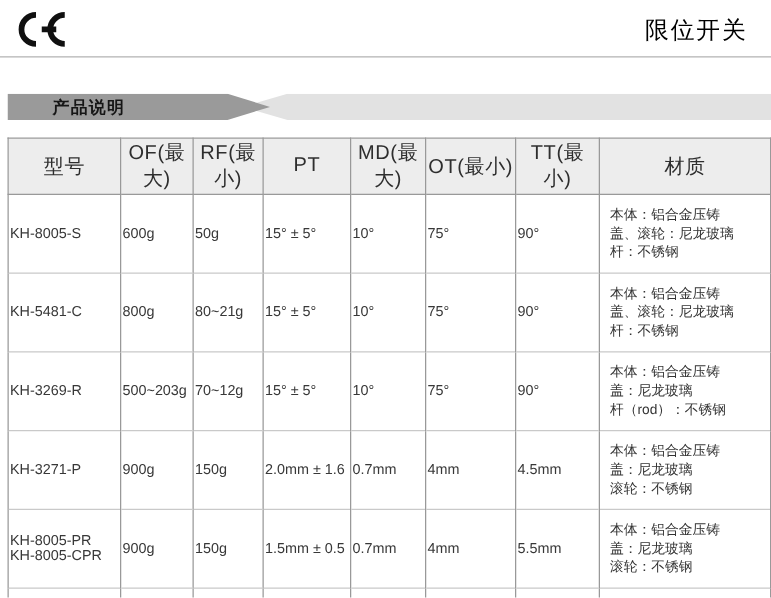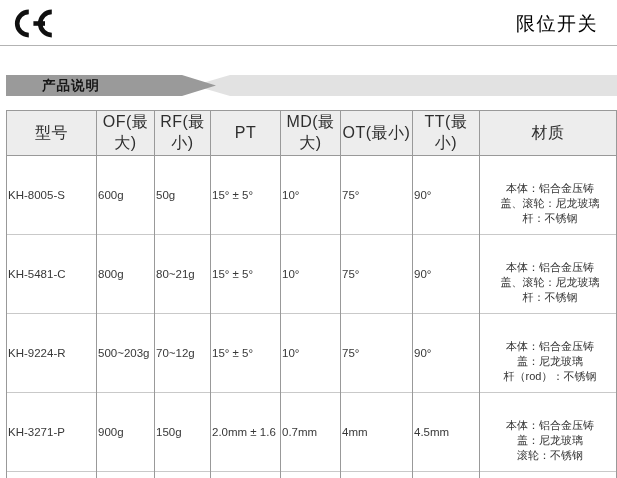--- a/index.html
+++ b/index.html
@@ -43,21 +43,21 @@
     letter-spacing:0.5px;
   }
   table.spec td {
     border-left:1px solid var(--grid-dark,#999);
     border-right:1px solid var(--grid-dark,#999);
     border-top:1px solid var(--grid-light,#c9c9c9);
     height:54px; text-align:left; vertical-align:middle;
     font-size:11.5px; color:#383838; white-space:pre-line;
   }
   table.spec td.material-cell {
-    text-align:center; padding:20px 4px 4px 8px;
+    text-align:left; padding:4px 4px 4px 8px;
     font-size:11px; line-height:15px; color:#333;
   }
 </style>
 </head>
 <body>
 
 <div class="topbar">
   <span class="ce-logo">
     <svg width="50" height="33" viewBox="0 0 50 33" aria-hidden="true">
       <g fill="none" stroke="#101010" stroke-width="4.6">
@@ -121,21 +121,21 @@
         <td>80~21g</td>
         <td>15° ± 5°</td>
         <td>10°</td>
         <td>75°</td>
         <td>90°</td>
         <td class="material-cell">本体：铝合金压铸
 盖、滚轮：尼龙玻璃
 杆：不锈钢</td>
       </tr>
       <tr>
-        <td>KH-9224-R</td>
+        <td>KH-3269-R</td>
         <td>500~203g</td>
         <td>70~12g</td>
         <td>15° ± 5°</td>
         <td>10°</td>
         <td>75°</td>
         <td>90°</td>
         <td class="material-cell">本体：铝合金压铸
 盖：尼龙玻璃
 杆（rod）：不锈钢</td>
       </tr>
@@ -145,20 +145,33 @@
         <td>150g</td>
         <td>2.0mm ± 1.6</td>
         <td>0.7mm</td>
         <td>4mm</td>
         <td>4.5mm</td>
         <td class="material-cell">本体：铝合金压铸
 盖：尼龙玻璃
 滚轮：不锈钢</td>
       </tr>
       <tr>
+        <td>KH-8005-PR
+KH-8005-CPR</td>
+        <td>900g</td>
+        <td>150g</td>
+        <td>1.5mm ± 0.5</td>
+        <td>0.7mm</td>
+        <td>4mm</td>
+        <td>5.5mm</td>
+        <td class="material-cell">本体：铝合金压铸
+盖：尼龙玻璃
+滚轮：不锈钢</td>
+      </tr>
+      <tr>
         <td>KH-8005-SR</td>
         <td>90g</td>
         <td>–</td>
         <td>10mm ± 5</td>
         <td>–</td>
         <td>20mm</td>
         <td>20°</td>
         <td class="material-cell">本体：铝合金压铸
 盖：尼龙玻璃
 弹簧杆：不锈钢</td>

